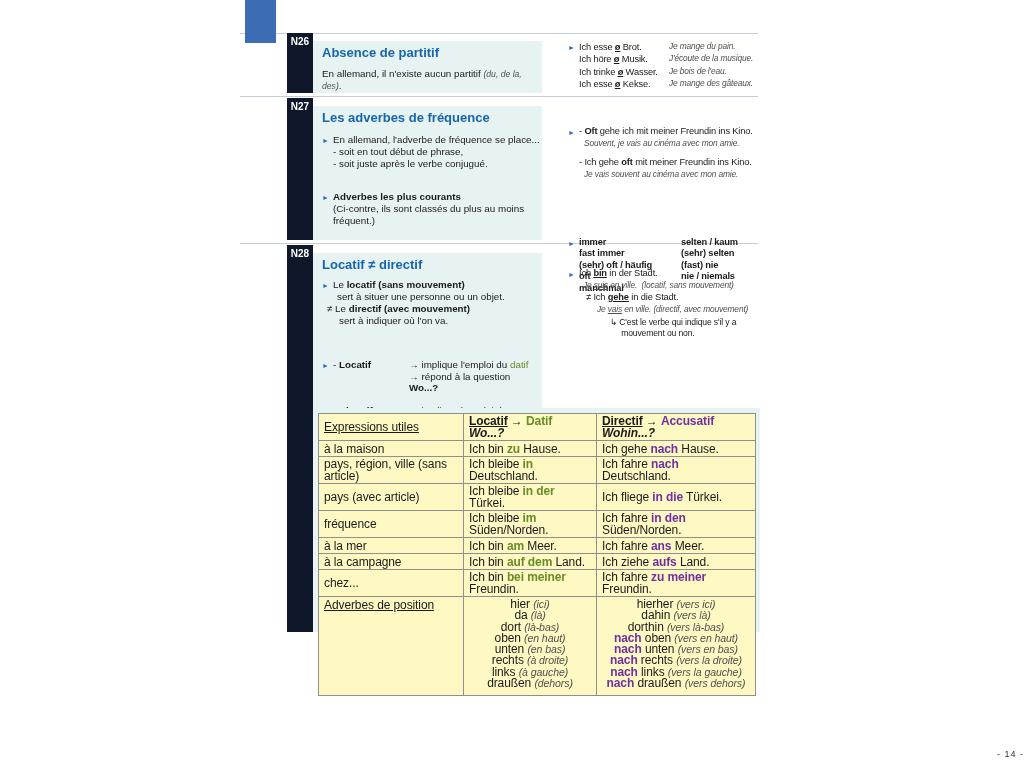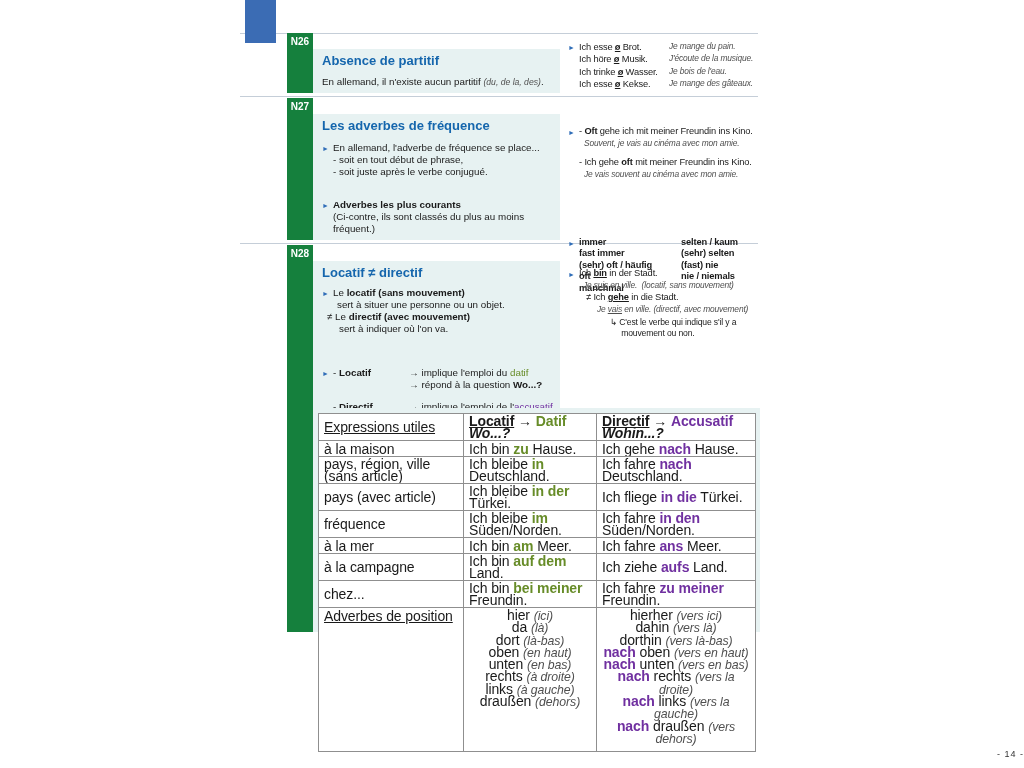--- a/index.html
+++ b/index.html
@@ -5,23 +5,23 @@
   html,body{margin:0;padding:0}
   body{
     width:1024px;height:768px;position:relative;background:#fff;
     font-family:"Liberation Sans",sans-serif;color:#1a1a1a;overflow:hidden;
   }
   .rule{position:absolute;left:240px;width:518px;height:1px;background:#c5ced8;z-index:0}
   .tab{position:absolute;left:245px;top:0;width:31px;height:43px;background:#3b6cb4;z-index:2}
   .footer{position:absolute;top:749px;left:0;width:100%;text-align:right;font-size:9px;color:#333;letter-spacing:1px}
 
   .sec{position:absolute;left:287px;width:471px;z-index:1}
-  .bar{position:absolute;left:0;top:0;bottom:0;width:26px;background:#15803d;color:#fff;
+  .bar{position:absolute;left:0;top:0;bottom:0;width:26px;background:#0f172a;color:#fff;
        font-weight:700;font-size:10px;text-align:center;box-sizing:border-box;padding-top:3px}
-  .panel{position:absolute;left:26px;top:16px;bottom:0;width:247px;background:#e7f2f2;
+  .panel{position:absolute;left:26px;top:8px;bottom:0;width:229px;background:#e7f2f2;
          box-sizing:border-box;padding:4px 1px 0 9px;font-size:9.8px;line-height:12px}
   .title{margin:0;font-size:13px;font-weight:700;color:#1566ad;line-height:16px}
   .rightcol{position:absolute;left:281px;top:0;bottom:0;width:195px;font-size:9.3px;
             letter-spacing:-0.15px;line-height:11.5px}
   .rb{position:absolute;left:0;right:0}
   .blk{position:relative;padding-left:11px}
   .mk{position:absolute;left:0;top:1px;color:#2f6db8;font-size:7px}
   .mk::before{content:"\25BA"}
   .de{white-space:nowrap}
   .frt{font-style:italic;color:#4f4f4f;font-size:8.4px;white-space:nowrap;line-height:10.5px}
@@ -37,21 +37,21 @@
 
   
   .advcols{display:flex;font-weight:700;line-height:11.4px;font-size:9.3px}
   .advcols .c1{width:102px;flex:none}
 
   
   .rulerow{display:flex}
   .rulerow .rlabel{width:76px;flex:none}
   .tblwrap{position:absolute;left:26px;top:163px;width:447px;height:224px;background:#e7f2f2;
            box-sizing:border-box;padding:5px 4px 5px 5px;z-index:1}
-  table.tbl{border-collapse:collapse;width:100%;background:#ffffff;font-size:14px;
+  table.tbl{border-collapse:collapse;width:100%;background:#fef9c3;font-size:12px;
             letter-spacing:-0.1px;table-layout:fixed}
   .tbl td{border:1px solid #8f8f8f;padding:1px 5px;text-align:left;vertical-align:middle;
           line-height:12px;height:13px;overflow:hidden}
   .tbl tr.advrow td{vertical-align:top;height:auto;padding-top:2px;padding-bottom:6px}
   .tbl td.ctr{text-align:center;line-height:11.3px}
 </style>
 </head>
 <body>
 
 <div class="rule" style="top:33px"></div>

